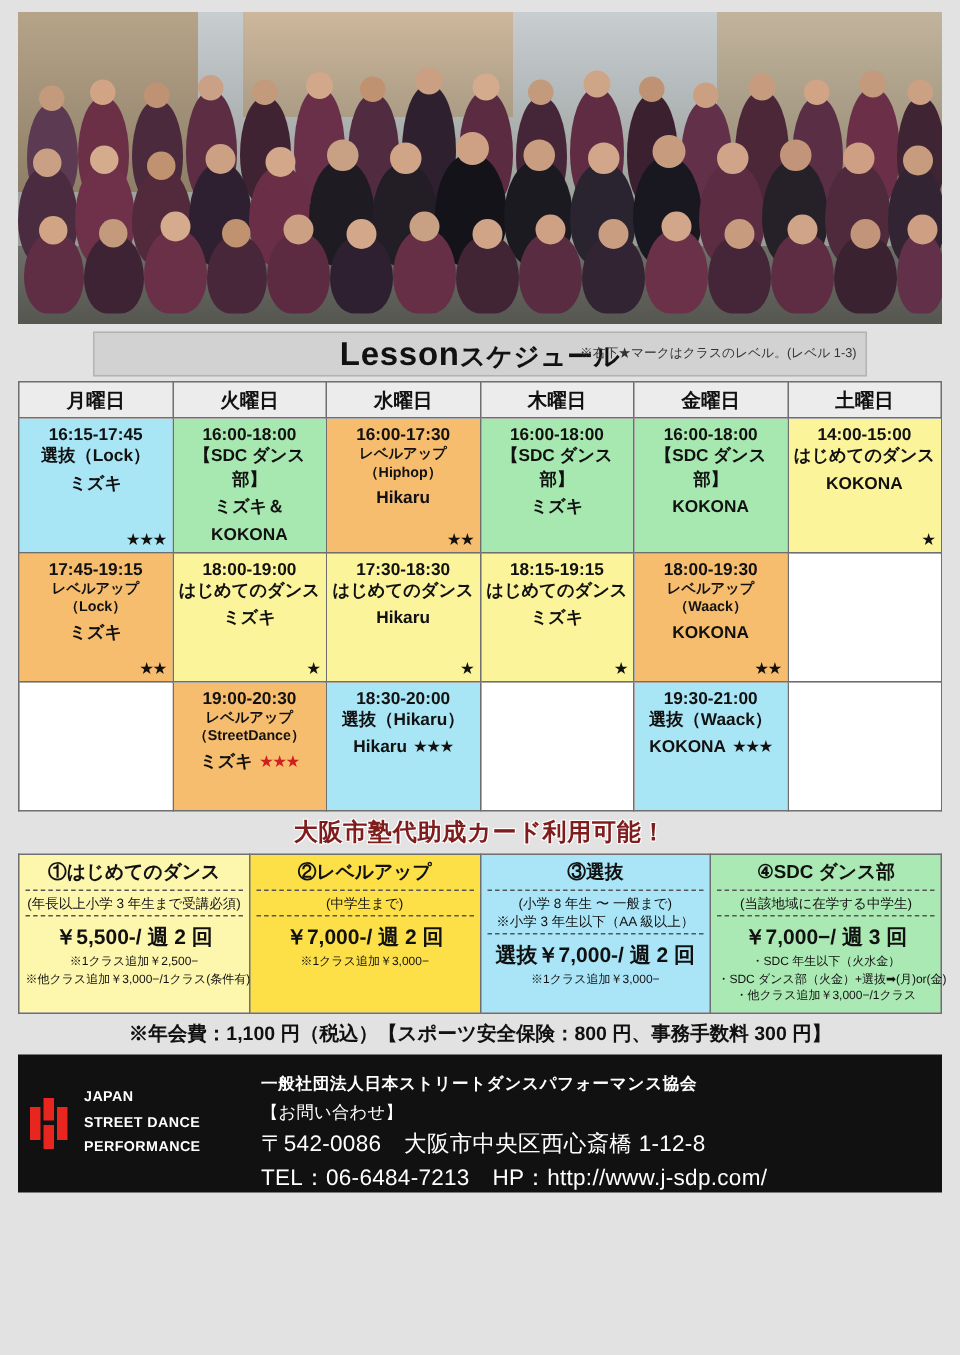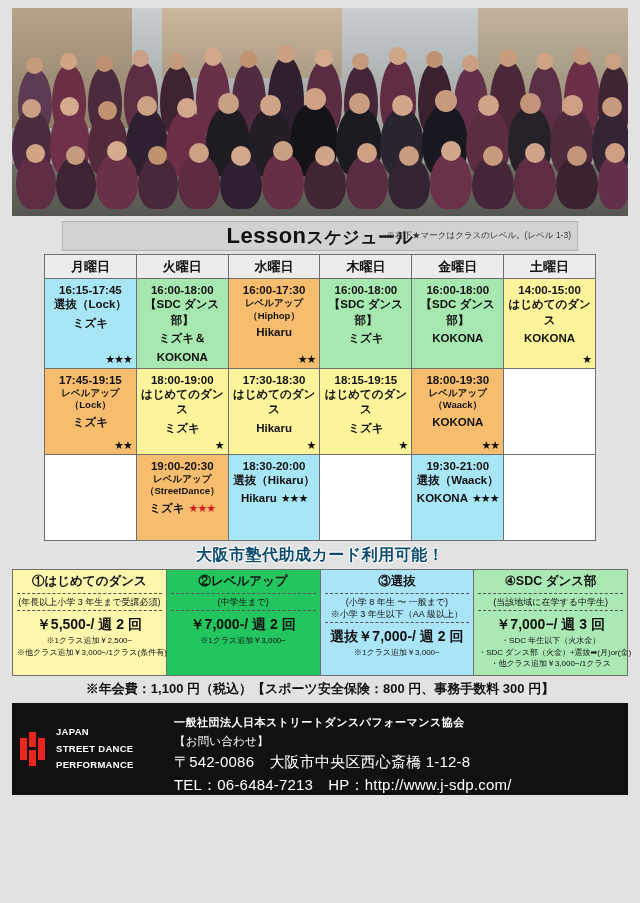--- a/index.html
+++ b/index.html
@@ -71,21 +71,21 @@
     color: #111;
   }
   .lesson-title .sched { font-size: 17px; }
   .lesson-note {
     position: absolute; right: 6px; top: 8px;
     font-size: 8.5px; color: #333;
   }
 
   
   table.sched-table {
-    width: 552px;
+    width: 616px;
     margin: 3px auto 0 auto;
     border-collapse: collapse;
     table-layout: fixed;
   }
   table.sched-table th, table.sched-table td {
     border: 1px solid #6f6f6f;
     vertical-align: top;
   }
   table.sched-table th {
     height: 24px;
@@ -117,21 +117,21 @@
   .c-orange { background: #f7bd6e; }
   .c-yellow { background: #fbf49a; }
   .c-white  { background: #ffffff; }
 
   
   .subsidy {
     width: 616px; margin: 4px auto 0 auto;
     text-align: center;
     font-size: 16px;
     font-weight: bold;
-    color: #0c4a6e;
+    color: #7f1d1d;
     letter-spacing: 0.5px;
     text-shadow: 0.7px 0.7px 0 #fff, -0.7px 0.7px 0 #fff, 0.7px -0.7px 0 #fff, -0.7px -0.7px 0 #fff;
   }
 
   
   .price-bar {
     position: relative;
     width: 616px; margin: 3px auto 0 auto;
     height: 24px;
     background: #d2d2d2;
@@ -157,21 +157,21 @@
   .pcol-sub {
     font-size: 9px; color: #111; line-height: 1.35;
     border-top: 1px dashed #555; border-bottom: 1px dashed #555;
     padding: 2px 0; margin: 1px 0 4px 0;
   }
   .pcol-price { font-size: 14px; font-weight: bold; color: #111; line-height: 1.3; }
   .pcol-notes { font-size: 8px; color: #111; line-height: 1.45; text-align: center; margin-top: 2px; }
   .pcol-notes div { white-space: nowrap; }
 
   .pc1 { background: #fdf6ad; }
-  .pc2 { background: #22c55e; }
+  .pc2 { background: #fde047; }
   .pc3 { background: #a9e4f7; }
   .pc4 { background: #aae9b3; }
 
   
   .fee-line {
     width: 616px; margin: 4px auto 0 auto;
     text-align: center;
     font-size: 13px; font-weight: bold; color: #111;
   }
 

